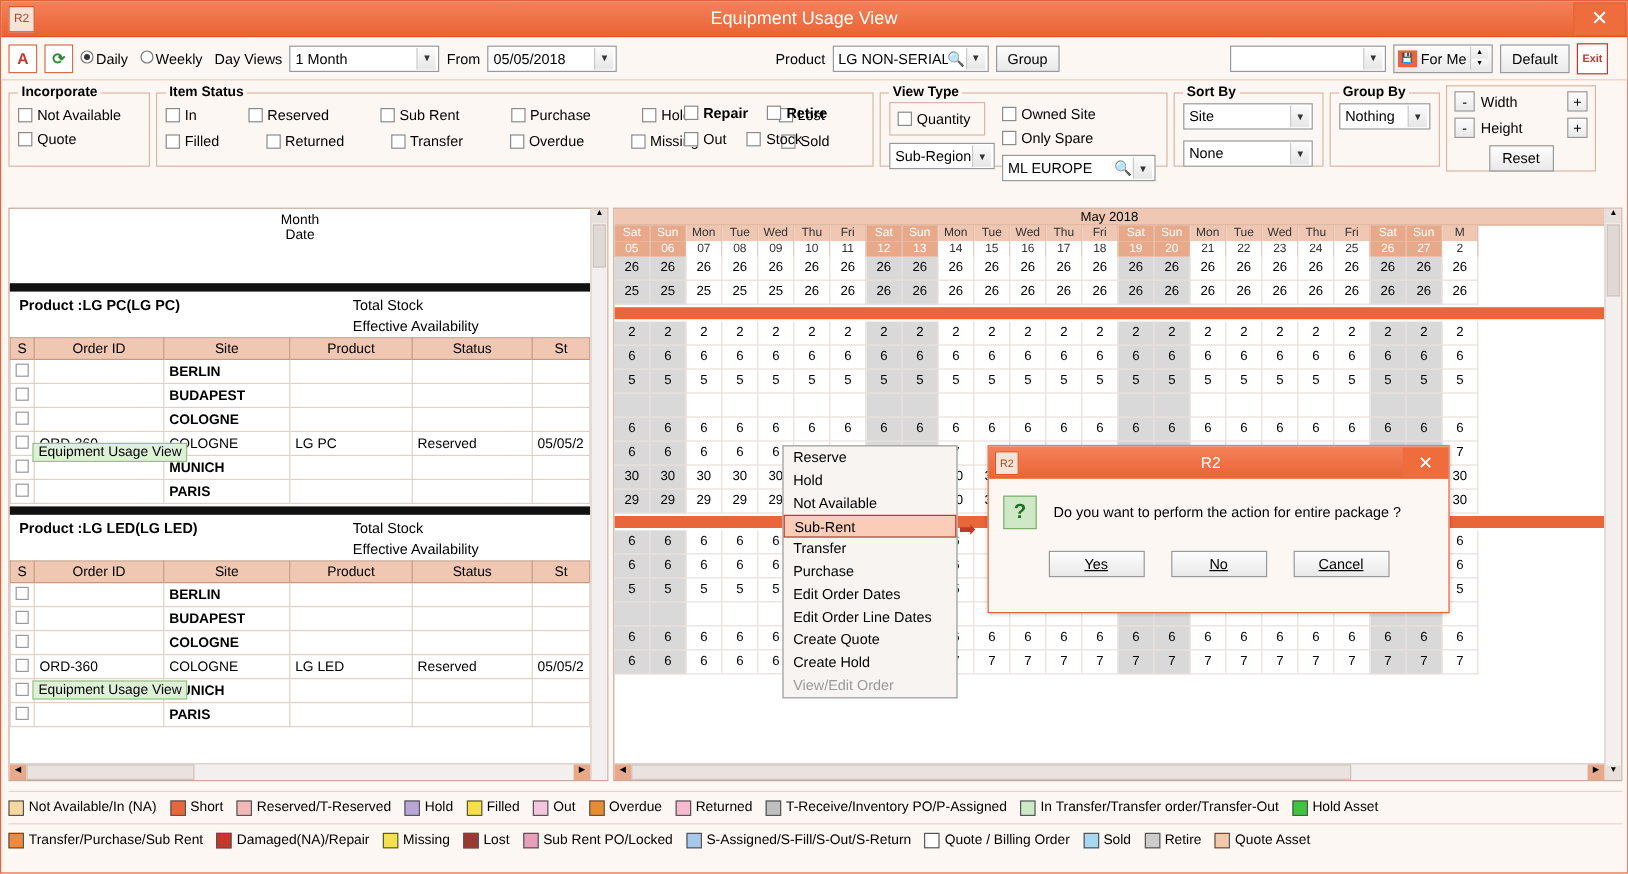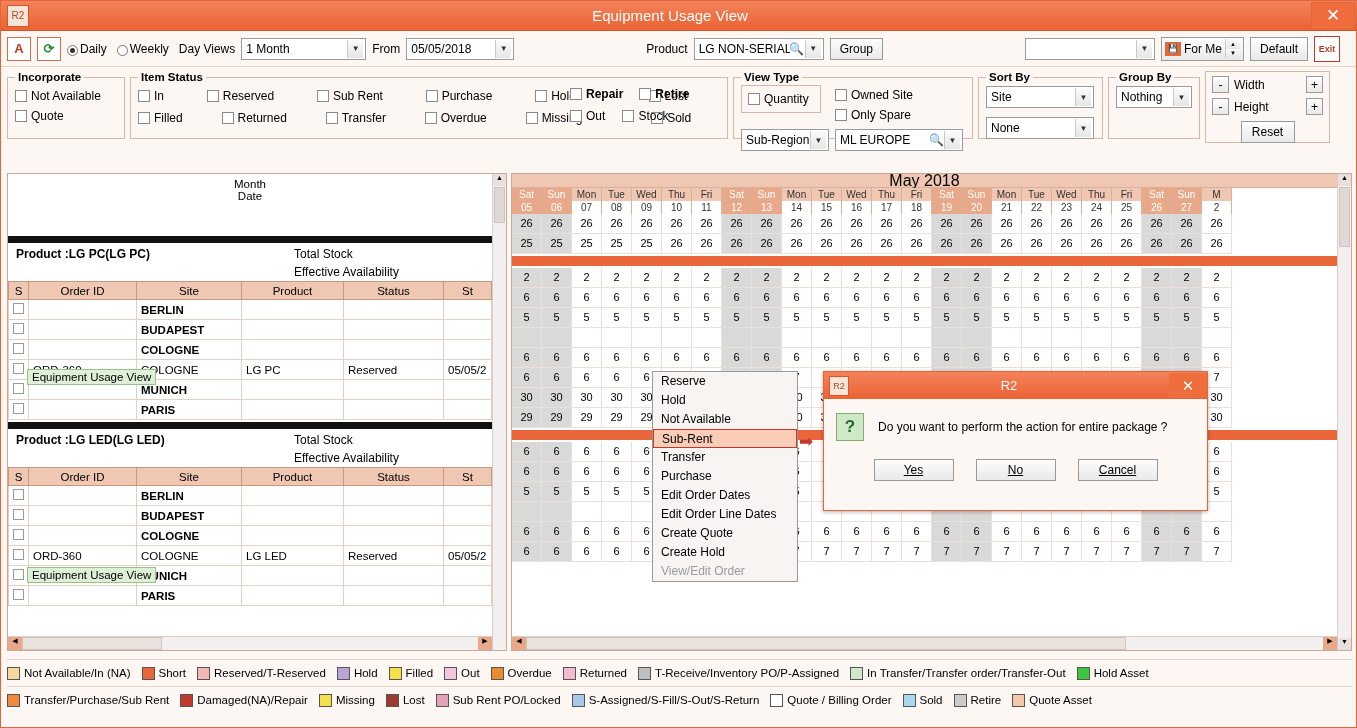--- a/index.html
+++ b/index.html
@@ -43,21 +43,21 @@
   #toolbar {
     height: 36px; display:flex; align-items:center; gap:6px;
     padding: 3px 6px; background:#fdf7f4;
     border-bottom:1px solid #f0cdbb;
   }
   .tbtn {
     width:24px;height:24px;border:1px solid #d0714c;background:#fff;
     display:flex;align-items:center;justify-content:center;
     color:#c0392b;font-weight:bold;font-size:13px;
   }
-  .radio { display:inline-flex; align-items:flex-end; gap:2px; margin-right:4px;}
+  .radio { display:inline-flex; align-items:flex-start; gap:2px; margin-right:4px;}
   .radio i {
     width:11px;height:11px;border-radius:50%;border:1px solid #777;background:#fff;
     display:inline-block; position:relative;
   }
   .radio.on i:after{
     content:''; position:absolute; left:2px; top:2px; width:5px;height:5px;
     border-radius:50%; background:#333;
   }
   .lbl { color:#000; }
   .combo {
@@ -112,21 +112,21 @@
     background:#f0c7b2; border:1px solid #c79a80; font-weight:normal; font-size:11.5px;
     height:18px;
   }
   table.grid td {
     border:1px solid #e3cfc4; height:20px; font-size:11.5px; padding:0 4px;
     white-space:nowrap; overflow:hidden;
   }
   td.sitecell { font-weight:bold; }
   td.scell { width:18px; padding:0; text-align:center;}
   td.scell i{ display:inline-block;width:11px;height:11px;border:1px solid #9a9a9a;background:#fff;}
-  .monthrow { text-align:center; font-size:16px; height:14px; line-height:14px; background:#f0c7b2; border-bottom:1px solid #d9b09a;}
+  .monthrow { text-align:center; font-size:11px; height:14px; line-height:14px; background:#f0c7b2; border-bottom:1px solid #d9b09a;}
   .dayrow { display:flex; height:26px; }
   .daycell { width:30px; border-right:1px solid #d9b09a; text-align:center; font-size:10px; color:#333;}
   .daycell .dn { height:13px; line-height:13px; background:#f0c7b2;}
   .daycell .dd { height:13px; line-height:13px; background:#fff; }
   .daycell.we .dn { background:#e8a98a; color:#fff; }
   .daycell.we .dd { background:#e8a98a; color:#fff; }
   .band { display:flex; height:20px; }
   .band .c {
     width:30px; border-right:1px solid #eadfd9; border-bottom:1px solid #eadfd9;
     text-align:center; font-size:11px; line-height:19px;
@@ -345,21 +345,21 @@
     <fieldset class="grp" style="width:240px;height:68px;padding-top:2px">
       <legend>View Type</legend>
       <div style="display:flex; gap:6px;">
         <div>
           <div style="border:1px solid #d9b7a6;padding:3px 6px;width:80px;">
             <span class="chk">
                 <i></i>
                 <span>Quantity</span>
               </span>
           </div>
-          <div class="combo" style="width:88px;margin-top:16px">
+          <div class="combo" style="width:88px;margin-top:6px">
             <span class="txt">Sub-Region</span>
             <span class="arr">▼</span>
           </div>
         </div>
         <div>
           <span class="chk">
               <i></i>
               <span>Owned Site</span>
             </span>
           <br>

